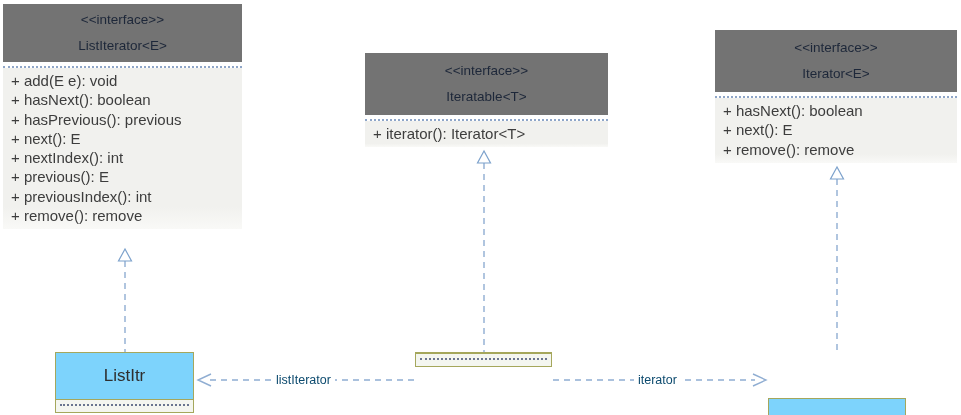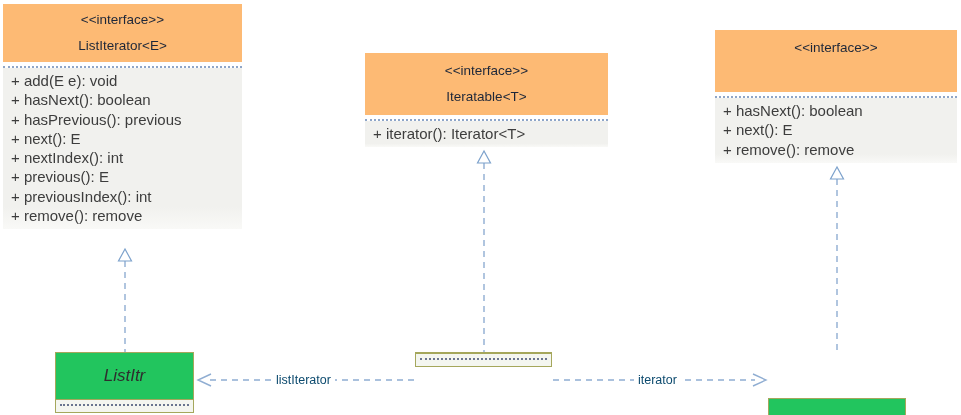--- a/index.html
+++ b/index.html
@@ -5,33 +5,33 @@
   html,body { margin:0; padding:0; background:#ffffff; }
   .canvas {
     position:relative; width:961px; height:415px; background:#ffffff;
     font-family:"Liberation Sans", sans-serif; overflow:hidden;
   }
   svg.wires { position:absolute; left:0; top:0; width:961px; height:415px; }
 
   
   .iface { position:absolute; }
   .iface-header {
-    background:#fdba74; text-align:center; color:#1d2739;
+    background:#737373; text-align:center; color:#1d2739;
     font-size:13.5px;
   }
   .iface-header .hline { line-height:26px; white-space:nowrap; }
   .iface-sep { border-top:2px dotted #8fa6c8; margin-top:4px; }
   .iface-body {
     background:linear-gradient(#f1f1ee, #f1f1ee 86%, #f9f9f7);
     padding:3px 0 4px 8px; color:#3d3d3d; font-size:15px;
   }
   .iface-body .m { line-height:19.3px; white-space:nowrap; }
 
   
-  .cls { position:absolute; border:1.5px solid #a5a75c; background:#22c55e;font-style:italic; }
+  .cls { position:absolute; border:1.5px solid #a5a75c; background:#7dd3fc; }
   .cls-name { height:46px; line-height:46px; text-align:center; font-size:17px; color:#2e2e2e; }
   .cls-footer { border-top:1.5px solid #a5a75c; height:12px; background:#f4f6f0; }
   .cls-footer .dotline { border-top:2px dotted #6a7590; margin:4px 4px 0 4px; }
 
   
   .edge-label {
     position:absolute; top:372px; background:#ffffff; color:#0c4a6e;
     font-size:12.5px; line-height:16px; padding:0 4px; white-space:nowrap;
   }
 </style>
@@ -85,20 +85,21 @@
     </div>
     <div class="iface-sep"></div>
     <div class="iface-body">
       <div class="m">+ iterator(): Iterator&lt;T&gt;</div>
     </div>
   </div>
 
   <div class="iface" style="left:715px; top:30px; width:242px;">
     <div class="iface-header" style="padding-top:5px; height:57px;">
       <div class="hline">&lt;&lt;interface&gt;&gt;</div>
+      <div class="hline">Iterator&lt;E&gt;</div>
     </div>
     <div class="iface-sep"></div>
     <div class="iface-body">
       <div class="m">+ hasNext(): boolean</div>
       <div class="m">+ next(): E</div>
       <div class="m">+ remove(): remove</div>
     </div>
   </div>
 
   <div class="cls" style="left:55px; top:352px; width:137px;">

